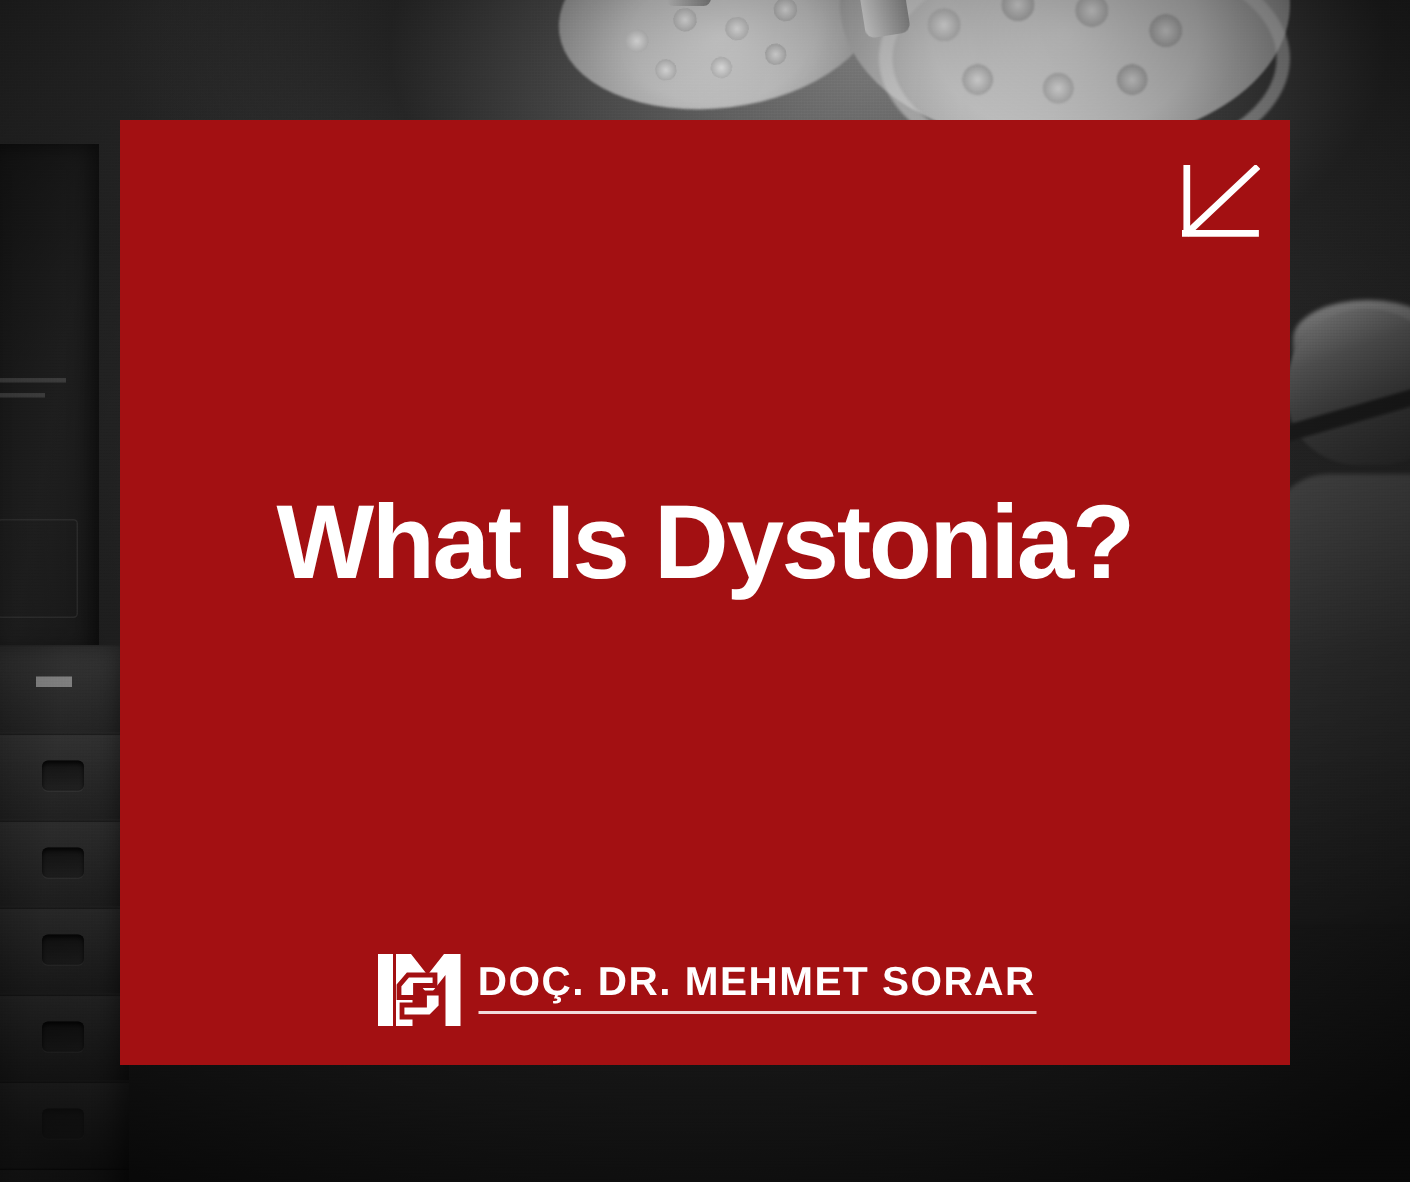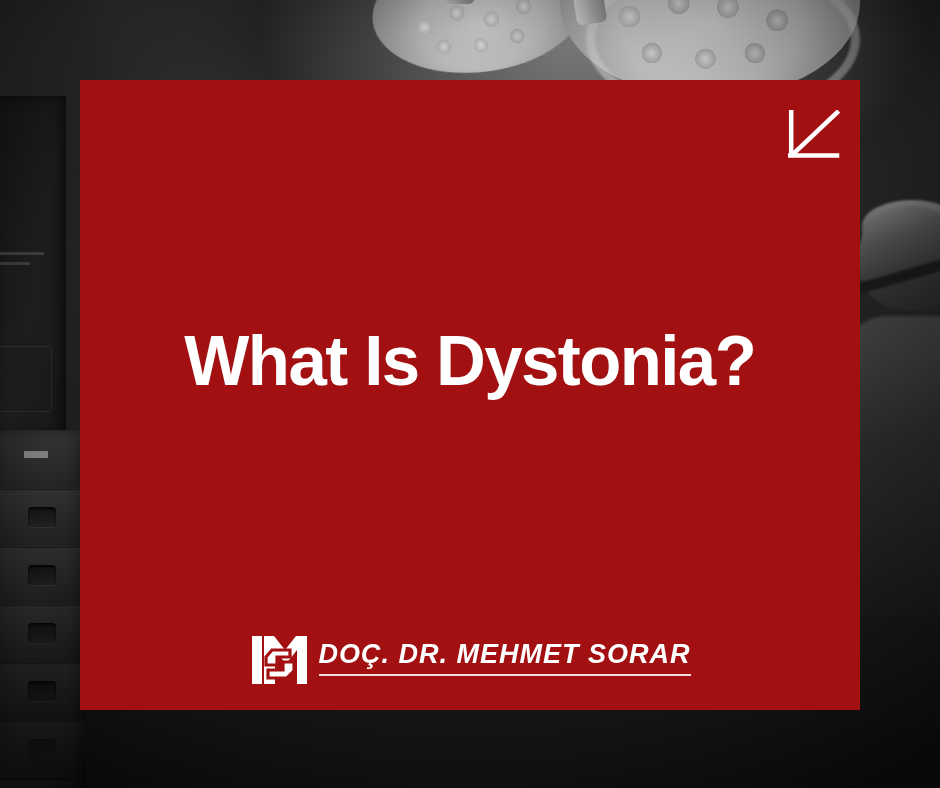--- a/index.html
+++ b/index.html
@@ -266,21 +266,20 @@
 
   
   .logo-lockup {
     position: absolute;
     left: 0; right: 0;
     bottom: 20px;
     display: flex;
     justify-content: center;
     align-items: center;
     gap: 9px;
-    font-style: italic;
   }
   .monogram {
     width: 60px;
     height: 60px;
     flex: 0 0 auto;
   }
   .monogram svg { display: block; }
   .logo-text {
     display: flex;
     flex-direction: column;

